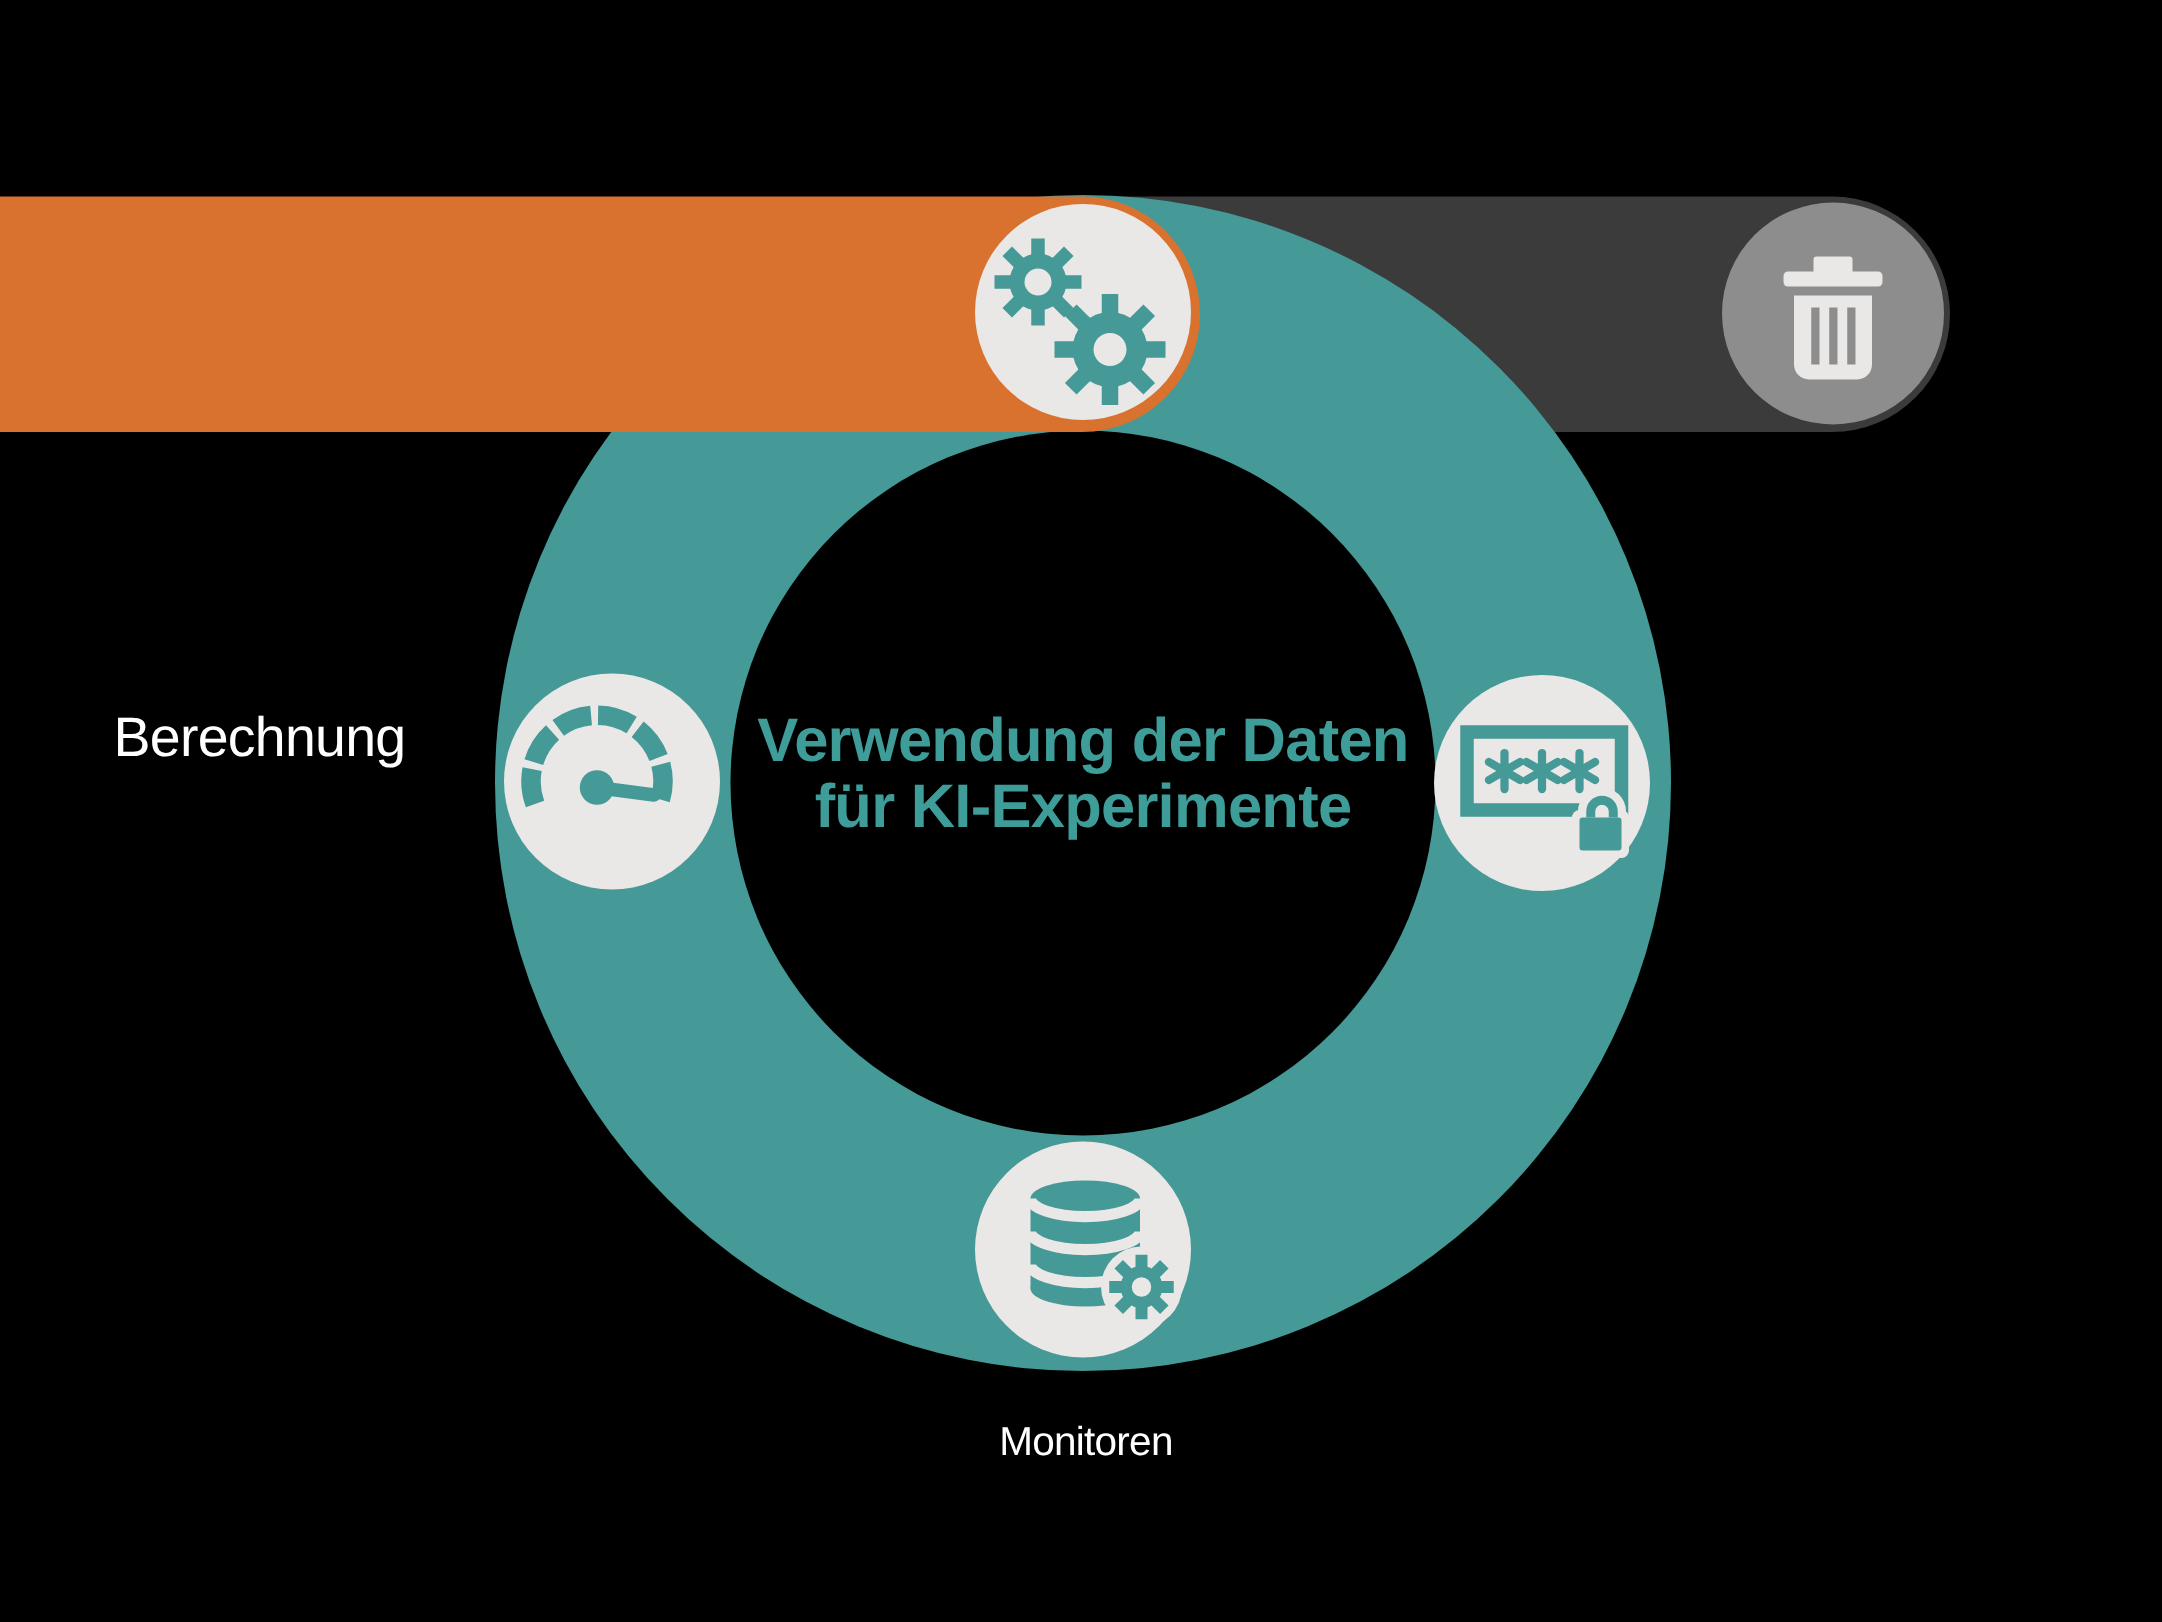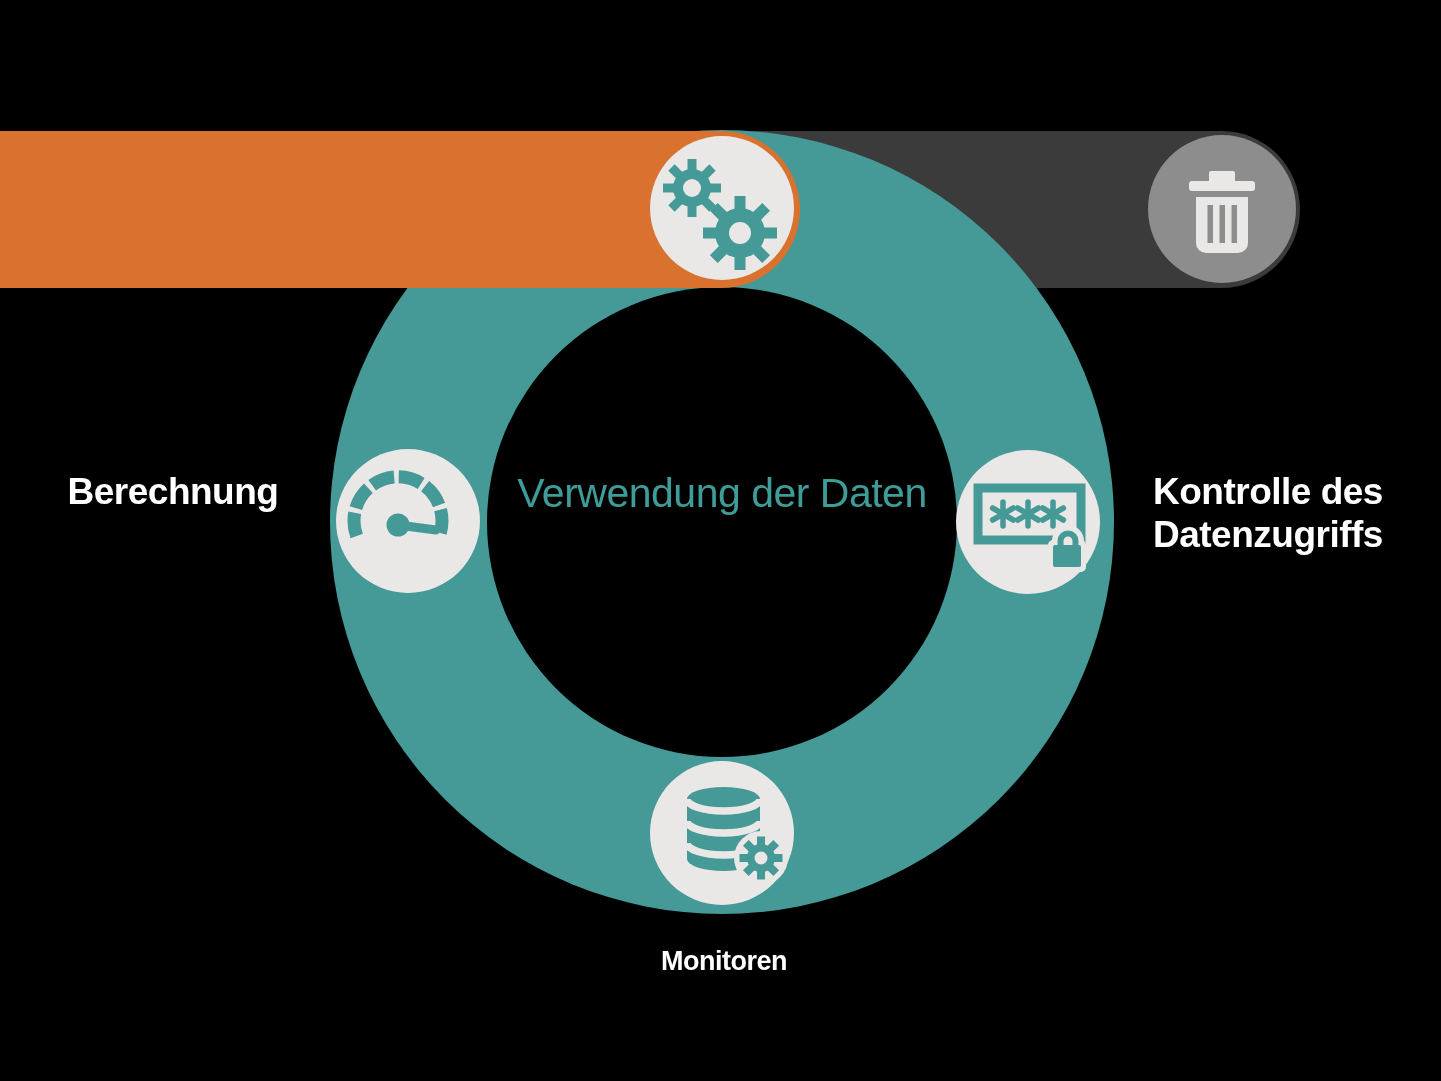--- a/index.html
+++ b/index.html
@@ -28,28 +28,28 @@
     background:var(--icon-circle); z-index:5;
   }
   .node svg, .trash-circle svg{position:absolute; left:0; top:0;}
   .node-top{left:650px; top:136px;}
   .node-left{left:336px; top:449px;}
   .node-right{left:956px; top:450px;}
   .node-bottom{left:650px; top:761px;}
 
   .label{
     position:absolute; z-index:6; color:var(--label-text);
-    font-weight:bold; letter-spacing:-0.5px;
+    font-weight:normal; letter-spacing:-0.5px;
   }
   .label-left{left:23px; top:470px; width:300px; text-align:center; font-size:37px; line-height:43px;}
   .label-right{left:1153px; top:470px; font-size:37px; line-height:43px;}
   .label-bottom{left:574px; top:938px; width:300px; text-align:center; font-size:27px; line-height:47px;}
   .center-title{
     position:absolute; left:472px; top:471px; width:500px; z-index:6;
-    text-align:center; color:var(--center-text); font-weight:normal;
+    text-align:center; color:var(--center-text); font-weight:bold;
     font-size:41px; line-height:44px; letter-spacing:-0.5px;
   }
   
   .f-teal{fill:var(--teal);}
   .f-light{fill:var(--icon-circle);}
   .f-gray{fill:var(--trash-circle);}
   .s-teal{stroke:var(--teal); fill:none;}
   .s-light{stroke:var(--icon-circle); fill:none;}
 </style>
 </head>
@@ -154,26 +154,23 @@
           <rect x="-4" y="-21.5" width="8" height="9" transform="rotate(315)"></rect>
           <circle r="14"></circle>
         </g>
         <circle r="6.5" class="f-light"></circle>
       </g>
     </svg>
   </div>
 
   <div class="center-title">
     <div>Verwendung der Daten</div>
+    <div>für KI-Experimente</div>
   </div>
 
   <div class="label label-left">
     <div>Berechnung</div>
-  </div>
-  <div class="label label-right">
-    <div>Kontrolle des</div>
-    <div>Datenzugriffs</div>
   </div>
   <div class="label label-bottom">
     <div>Monitoren</div>
   </div>
 
 </div>
 
 </body></html>

